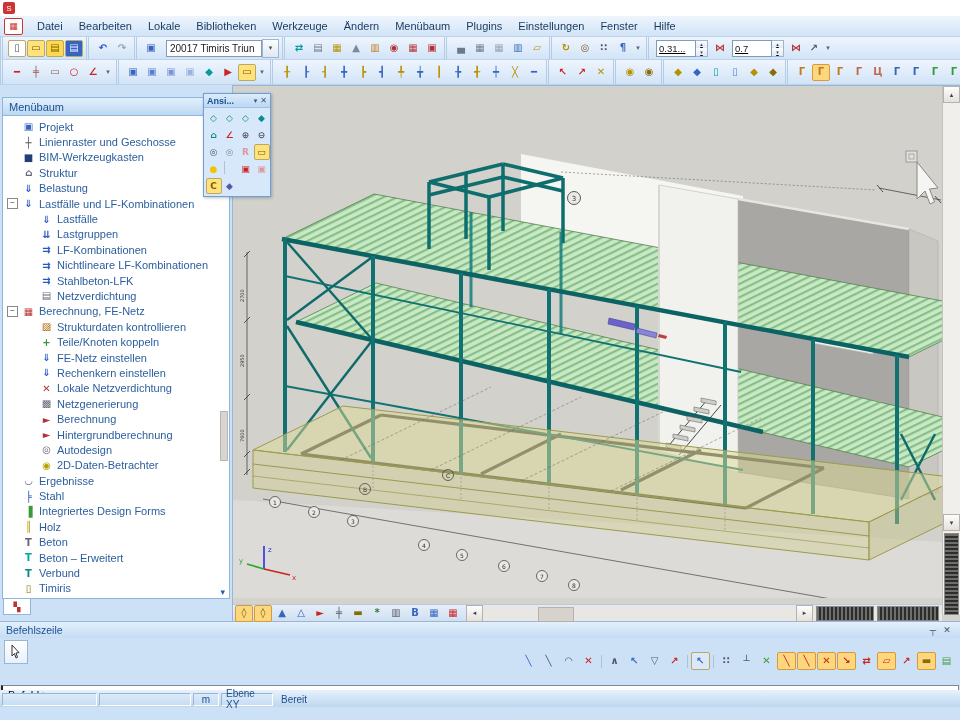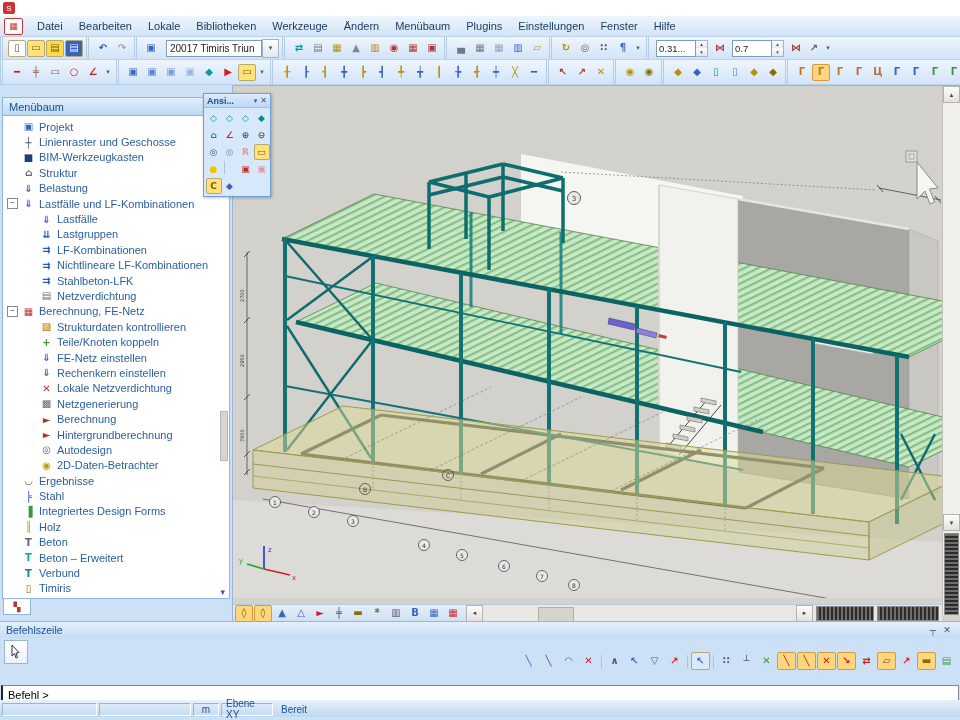--- a/index.html
+++ b/index.html
@@ -21,21 +21,21 @@
     font-family:"DejaVu Sans",sans-serif;font-size:10px;font-weight:bold;border:1px solid transparent;
     border-radius:2px;line-height:1;cursor:default;}
   .chip.h{background:#fcd77e;border-color:#d99a3d;}
   .chip.m{min-width:8px;font-size:7px;color:#567;}
   .chip-sep{width:1px;height:13px;background:#aac2dd;margin:0 2px;}
   .combo{display:flex;align-items:center;margin:0 3px;}
   .combo .cval{width:88px;height:15px;background:#fff;border:1px solid #7f9db9;font-size:10px;
     padding:0 3px;color:#222;white-space:nowrap;overflow:hidden;display:flex;align-items:center;}
   .combo .cbtn{width:15px;height:17px;background:linear-gradient(#fdfdfd,#dfe8f2);border:1px solid #9ab6d4;
     font-size:7px;color:#456;display:flex;align-items:center;justify-content:center;}
-  .spin{display:flex;align-items:stretch;margin:0 2px;height:17px;}
+  .spin{display:flex;align-items:stretch;margin:0 2px;height:17px;text-decoration:underline;}
   .spin .sval{width:34px;background:#fff;border:1px solid #7f9db9;font-size:9.5px;color:#222;
     display:flex;align-items:center;padding:0 2px;}
   .spin .sarr{width:11px;display:flex;flex-direction:column;border:1px solid #9ab6d4;border-left:none;}
   .spin .sarr span{flex:1;font-size:5px;color:#345;background:linear-gradient(#fdfdfd,#dfe8f2);
     display:flex;align-items:center;justify-content:center;}
   #main{height:536px;display:flex;position:relative;background:#cde1f6;}
   #sidebar{width:232px;padding:12px 2px 0 2px;box-sizing:border-box;}
   #sb-header{height:17px;background:linear-gradient(#e3f0fc,#bcd8f2);border:1px solid #8fb6dd;border-bottom:none;
     display:flex;align-items:center;padding:0 6px;font-size:11px;color:#1b4f93;}
   #tree{height:484px;background:#fff;border:1px solid #8fb6dd;overflow:hidden;position:relative;padding-top:3px;
@@ -65,21 +65,21 @@
   #vpbottom .htrack{flex:1;height:13px;position:relative;}
   #vpbottom .hthumb{position:absolute;left:55px;top:0;width:34px;height:13px;background:#d6d2cc;border:1px solid #b5b2ad;}
   .hrib{height:13px;border:1px solid #8a8a88;background:repeating-linear-gradient(90deg,#6e6e6c 0 2px,#2c2c2a 2px 4px);margin-right:3px;}
   #palette{position:absolute;left:203px;top:8px;width:66px;background:#d7e8fb;border:1px solid #6f9fd8;
     box-shadow:1px 1px 3px rgba(0,0,0,.25);z-index:5;}
   #palette .phead{height:13px;background:linear-gradient(#dcebfb,#bcd8f4);display:flex;align-items:center;
     padding:0 3px;font-size:9px;font-weight:bold;color:#1b4f93;border-bottom:1px solid #9fc0e4;}
   #palette .phead .sp{flex:1;}
   #palette .pbody{display:grid;grid-template-columns:repeat(4,15px);gap:1px;padding:2px;justify-content:center;}
   #palette .chip{min-width:14px;height:14px;font-size:9px;}
-  #cmdpanel{height:79px;background:#cde1f6;border-top:1px solid #9ab6d4;box-sizing:border-box;}
+  #cmdpanel{height:69px;background:#cde1f6;border-top:1px solid #9ab6d4;box-sizing:border-box;}
   #cmd-header{height:16px;display:flex;align-items:center;padding:0 6px;font-size:10.5px;color:#1b4f93;
     background:linear-gradient(#e3f0fc,#c4dcf4);}
   #cmd-header .sp{flex:1;}
   #cmd-header .hic{width:14px;text-align:center;color:#456;font-size:9px;cursor:default;}
   #cmd-body{height:47px;position:relative;}
   #cursor-btn{position:absolute;left:4px;top:2px;width:22px;height:22px;background:linear-gradient(#fff,#e9f1fa);
     border:1px solid #9ab6d4;display:flex;align-items:center;justify-content:center;}
   #snaprow{position:absolute;right:4px;top:14px;display:flex;align-items:center;gap:1px;}
   #snaprow .chip{min-width:17px;height:16px;}
   #cmd-input{height:18px;margin:0 1px;background:#fff;border:1px solid #7a8a99;border-left:2px solid #222;

